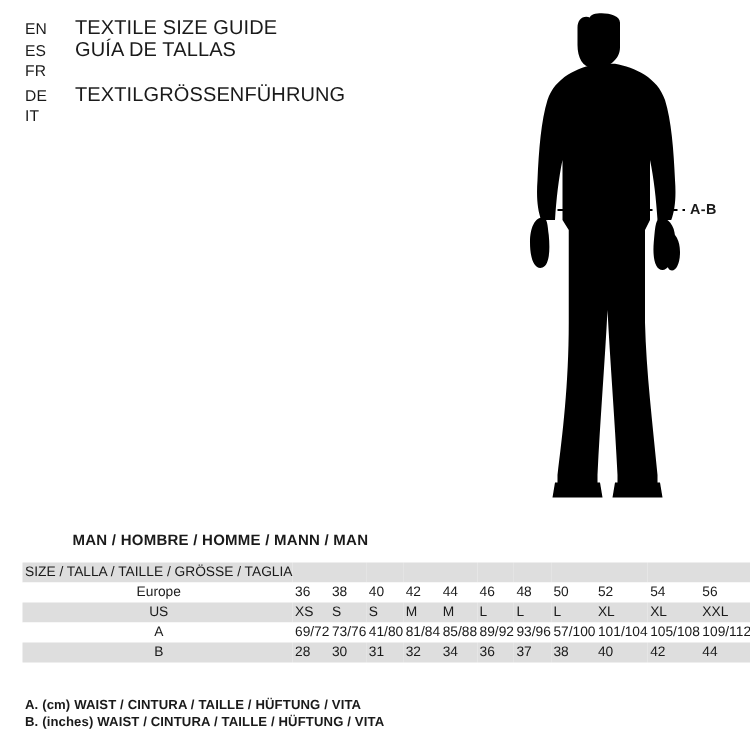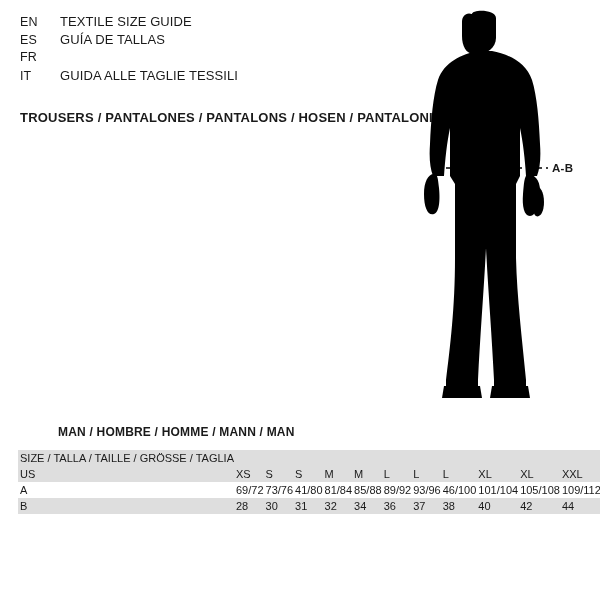--- a/index.html
+++ b/index.html
@@ -34,21 +34,21 @@
     height: 18px;
     font-size: 12.5px;
     letter-spacing: 0.1px;
   }
   .lang-code {
     width: 40px;
     flex: 0 0 40px;
     font-size: 12.5px;
   }
   .lang-text {
-    font-size: 13px;
+    font-size: 16px;
     white-space: nowrap;
   }
 
   
   .section-title {
     position: absolute;
     left: 20px;
     top: 110px;
     font-size: 13px;
     font-weight: bold;
@@ -106,20 +106,21 @@
   }
   table.size-table tr.shaded {
     background: #dedede;
   }
   table.size-table tr.plain {
     background: #ffffff;
   }
   td.rowlabel {
     width: 90px;
     padding-left: 4px;
+    text-align: center;
   }
   td.cell {
     width: 43px;
     text-align: left;
     padding-left: 2px;
   }
   td.cell.wide {
     width: 46px;
   }
 
@@ -148,26 +149,28 @@
       <span class="lang-text">TEXTILE SIZE GUIDE</span>
     </div>
     <div class="lang-row">
       <span class="lang-code">ES</span>
       <span class="lang-text">GUÍA DE TALLAS</span>
     </div>
     <div class="lang-row">
       <span class="lang-code">FR</span>
     </div>
     <div class="lang-row">
+      <span class="lang-code">DE</span>
+      <span class="lang-text">TEXTILGRÖSSENFÜHRUNG</span>
+    </div>
+    <div class="lang-row">
       <span class="lang-code">IT</span>
-      <span class="lang-text">GUIDA ALLE TAGLIE TESSILI</span>
     </div>
   </div>
 
-  <div class="section-title">TROUSERS / PANTALONES / PANTALONS / HOSEN / PANTALONI</div>
 
   <div class="figure-wrap">
     <svg width="196" height="400" viewBox="0 0 196 400">
 
       <path fill="#000000" d="M72 6 C72 1 96 1 96 10 L96 30 C96 40 86 46 80 46 L74 46 C66 46 62 38 62 28 L62 14 C62 8 66 4 72 6 Z"></path>
 
       <path fill="#000000" d="M78 43
         C62 46 44 54 38 72
         C33 88 31 112 30 136
         C29 150 30 160 33 168
@@ -220,20 +223,34 @@
         <td class="cell"></td>
         <td class="cell"></td>
         <td class="cell"></td>
         <td class="cell"></td>
         <td class="cell"></td>
         <td class="cell"></td>
         <td class="cell wide"></td>
         <td class="cell wide"></td>
         <td class="cell wide"></td>
       </tr>
+      <tr class="plain">
+        <td class="rowlabel">Europe</td>
+        <td class="cell">36</td>
+        <td class="cell">38</td>
+        <td class="cell">40</td>
+        <td class="cell">42</td>
+        <td class="cell">44</td>
+        <td class="cell">46</td>
+        <td class="cell">48</td>
+        <td class="cell">50</td>
+        <td class="cell wide">52</td>
+        <td class="cell wide">54</td>
+        <td class="cell wide">56</td>
+      </tr>
       <tr class="shaded">
         <td class="rowlabel">US</td>
         <td class="cell">XS</td>
         <td class="cell">S</td>
         <td class="cell">S</td>
         <td class="cell">M</td>
         <td class="cell">M</td>
         <td class="cell">L</td>
         <td class="cell">L</td>
         <td class="cell">L</td>
@@ -243,21 +260,21 @@
       </tr>
       <tr class="plain">
         <td class="rowlabel">A</td>
         <td class="cell">69/72</td>
         <td class="cell">73/76</td>
         <td class="cell">41/80</td>
         <td class="cell">81/84</td>
         <td class="cell">85/88</td>
         <td class="cell">89/92</td>
         <td class="cell">93/96</td>
-        <td class="cell">46/100</td>
+        <td class="cell">57/100</td>
         <td class="cell wide">101/104</td>
         <td class="cell wide">105/108</td>
         <td class="cell wide">109/112</td>
       </tr>
       <tr class="shaded">
         <td class="rowlabel">B</td>
         <td class="cell">28</td>
         <td class="cell">30</td>
         <td class="cell">31</td>
         <td class="cell">32</td>
@@ -265,14 +282,18 @@
         <td class="cell">36</td>
         <td class="cell">37</td>
         <td class="cell">38</td>
         <td class="cell wide">40</td>
         <td class="cell wide">42</td>
         <td class="cell wide">44</td>
       </tr>
     </tbody>
   </table>
 
+  <div class="footnotes">
+    <div class="footnote">A. (cm) WAIST / CINTURA / TAILLE / HÜFTUNG / VITA</div>
+    <div class="footnote">B. (inches) WAIST / CINTURA / TAILLE / HÜFTUNG / VITA</div>
+  </div>
 
 </div>
 
 </body></html>

